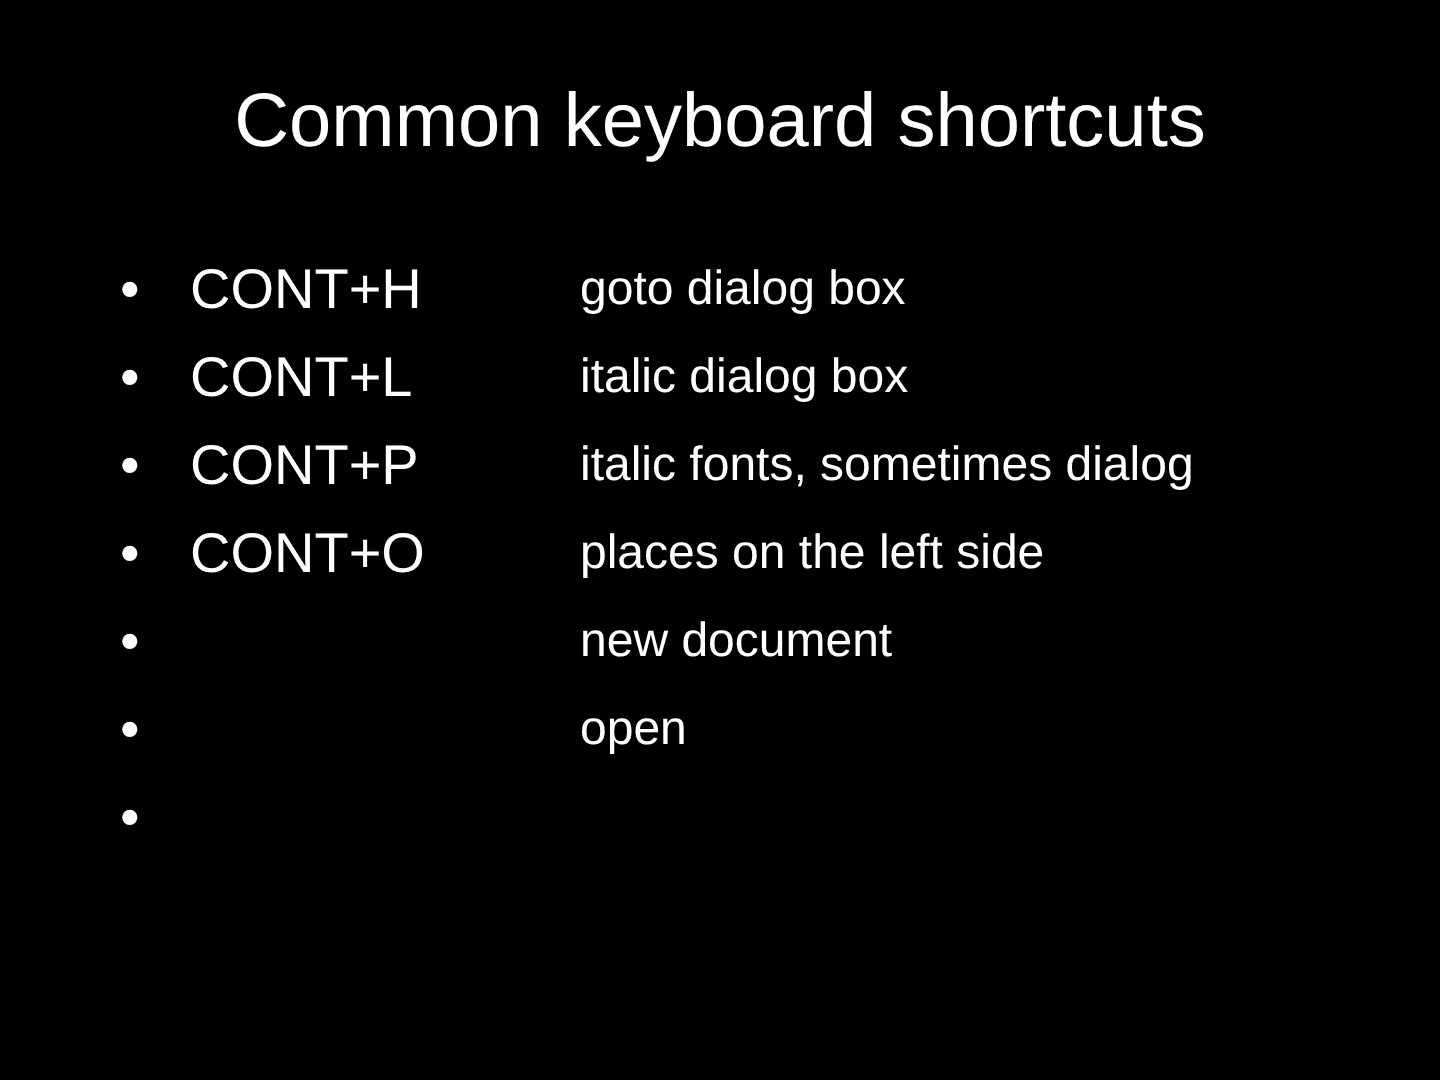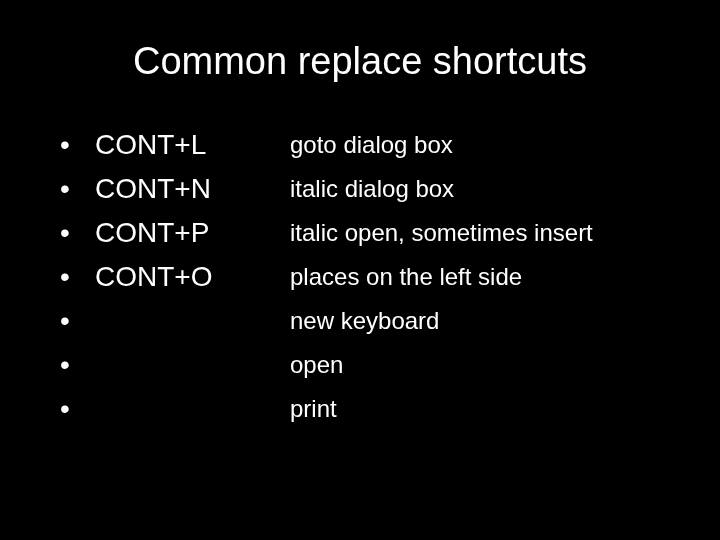--- a/index.html
+++ b/index.html
@@ -56,40 +56,39 @@
     .descriptions .row {
       font-size: 24px;
       line-height: 44px;
       height: 44px;
     }
   </style>
 </head>
 <body>
 
 <div class="slide">
-  <h1 class="title">Common replace shortcuts</h1>
+  <h1 class="title">Common keyboard shortcuts</h1>
   <div class="content">
     <div class="bullets">
       <div class="row">•</div>
       <div class="row">•</div>
       <div class="row">•</div>
       <div class="row">•</div>
       <div class="row">•</div>
       <div class="row">•</div>
       <div class="row">•</div>
     </div>
     <div class="shortcuts">
+      <div class="row">CONT+H</div>
       <div class="row">CONT+L</div>
-      <div class="row">CONT+N</div>
       <div class="row">CONT+P</div>
       <div class="row">CONT+O</div>
     </div>
     <div class="descriptions">
       <div class="row">goto dialog box</div>
       <div class="row">italic dialog box</div>
-      <div class="row">italic open, sometimes insert</div>
+      <div class="row">italic fonts, sometimes dialog</div>
       <div class="row">places on the left side</div>
-      <div class="row">new keyboard</div>
+      <div class="row">new document</div>
       <div class="row">open</div>
-      <div class="row">print</div>
     </div>
   </div>
 </div>
 
 </body></html>

